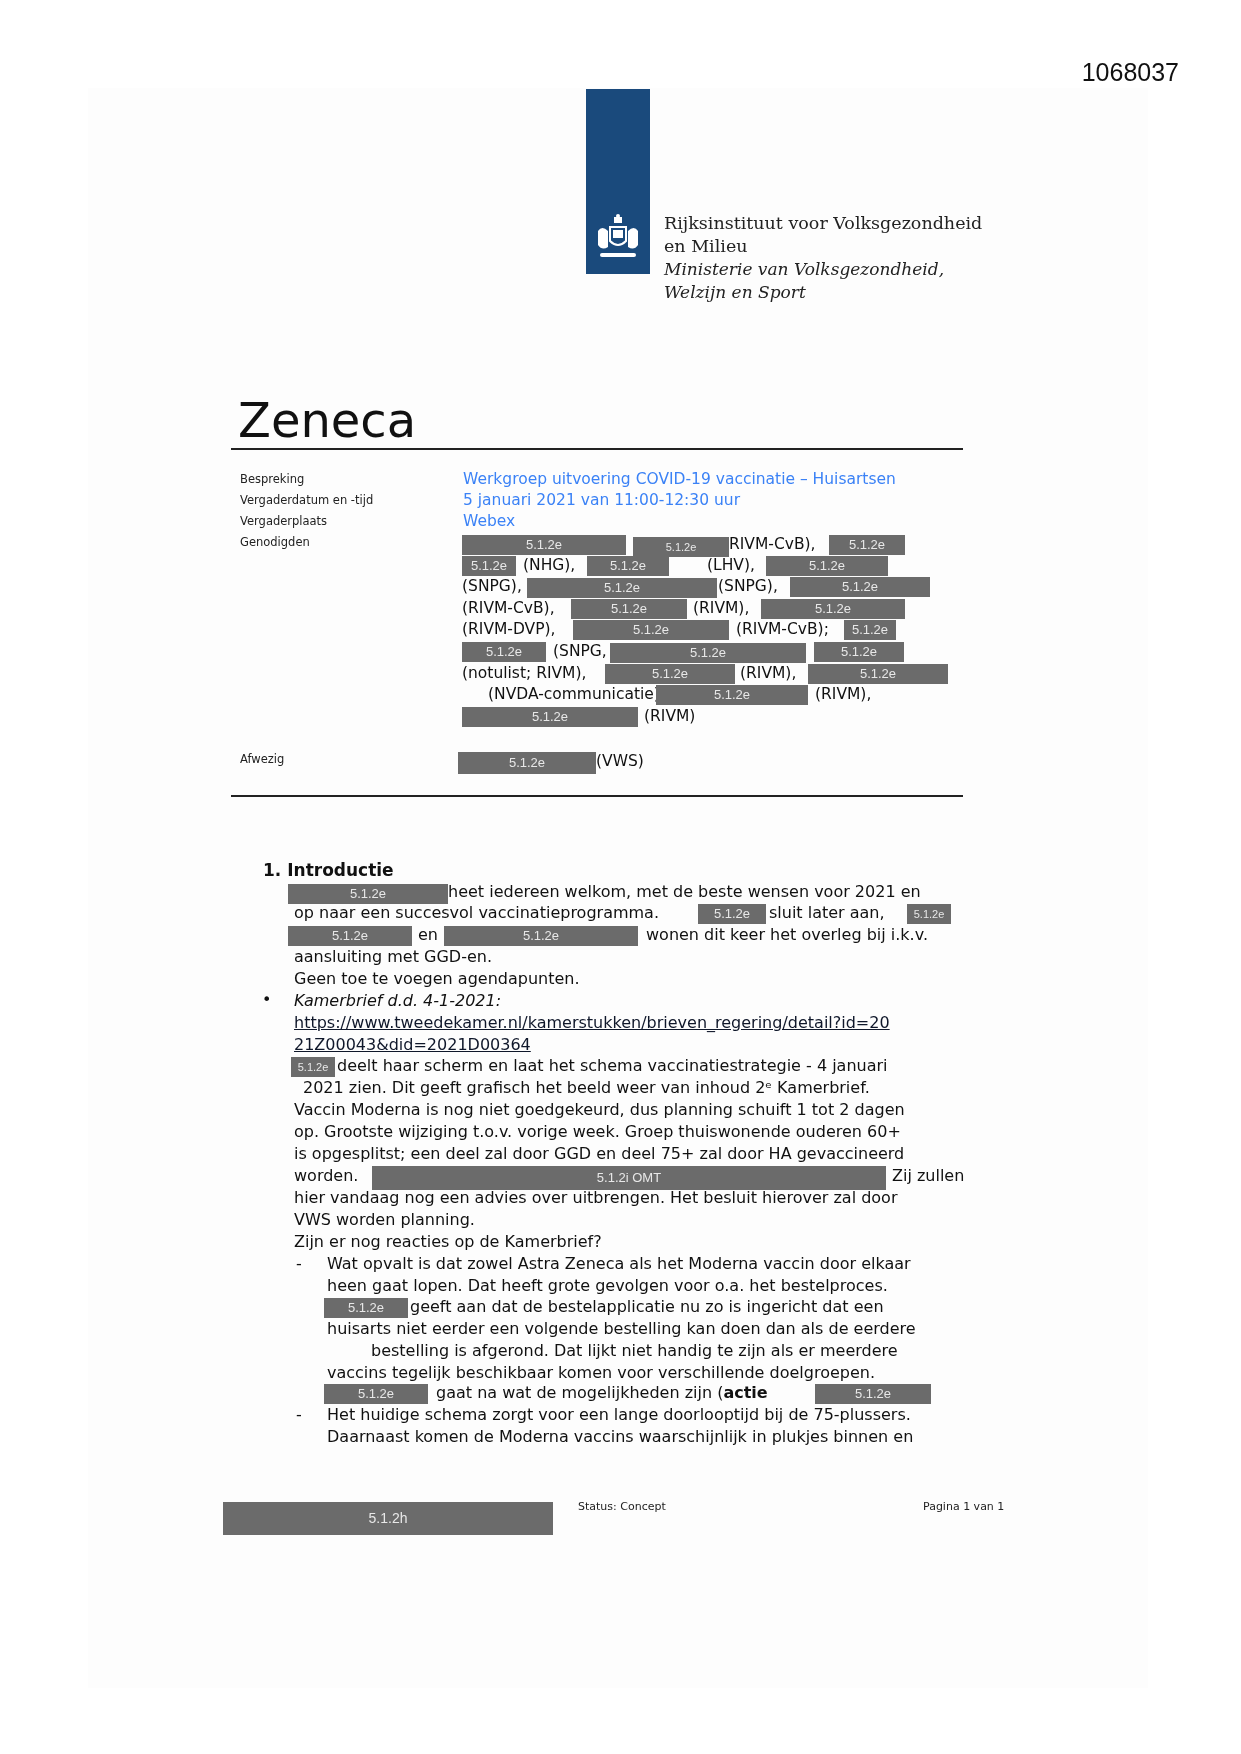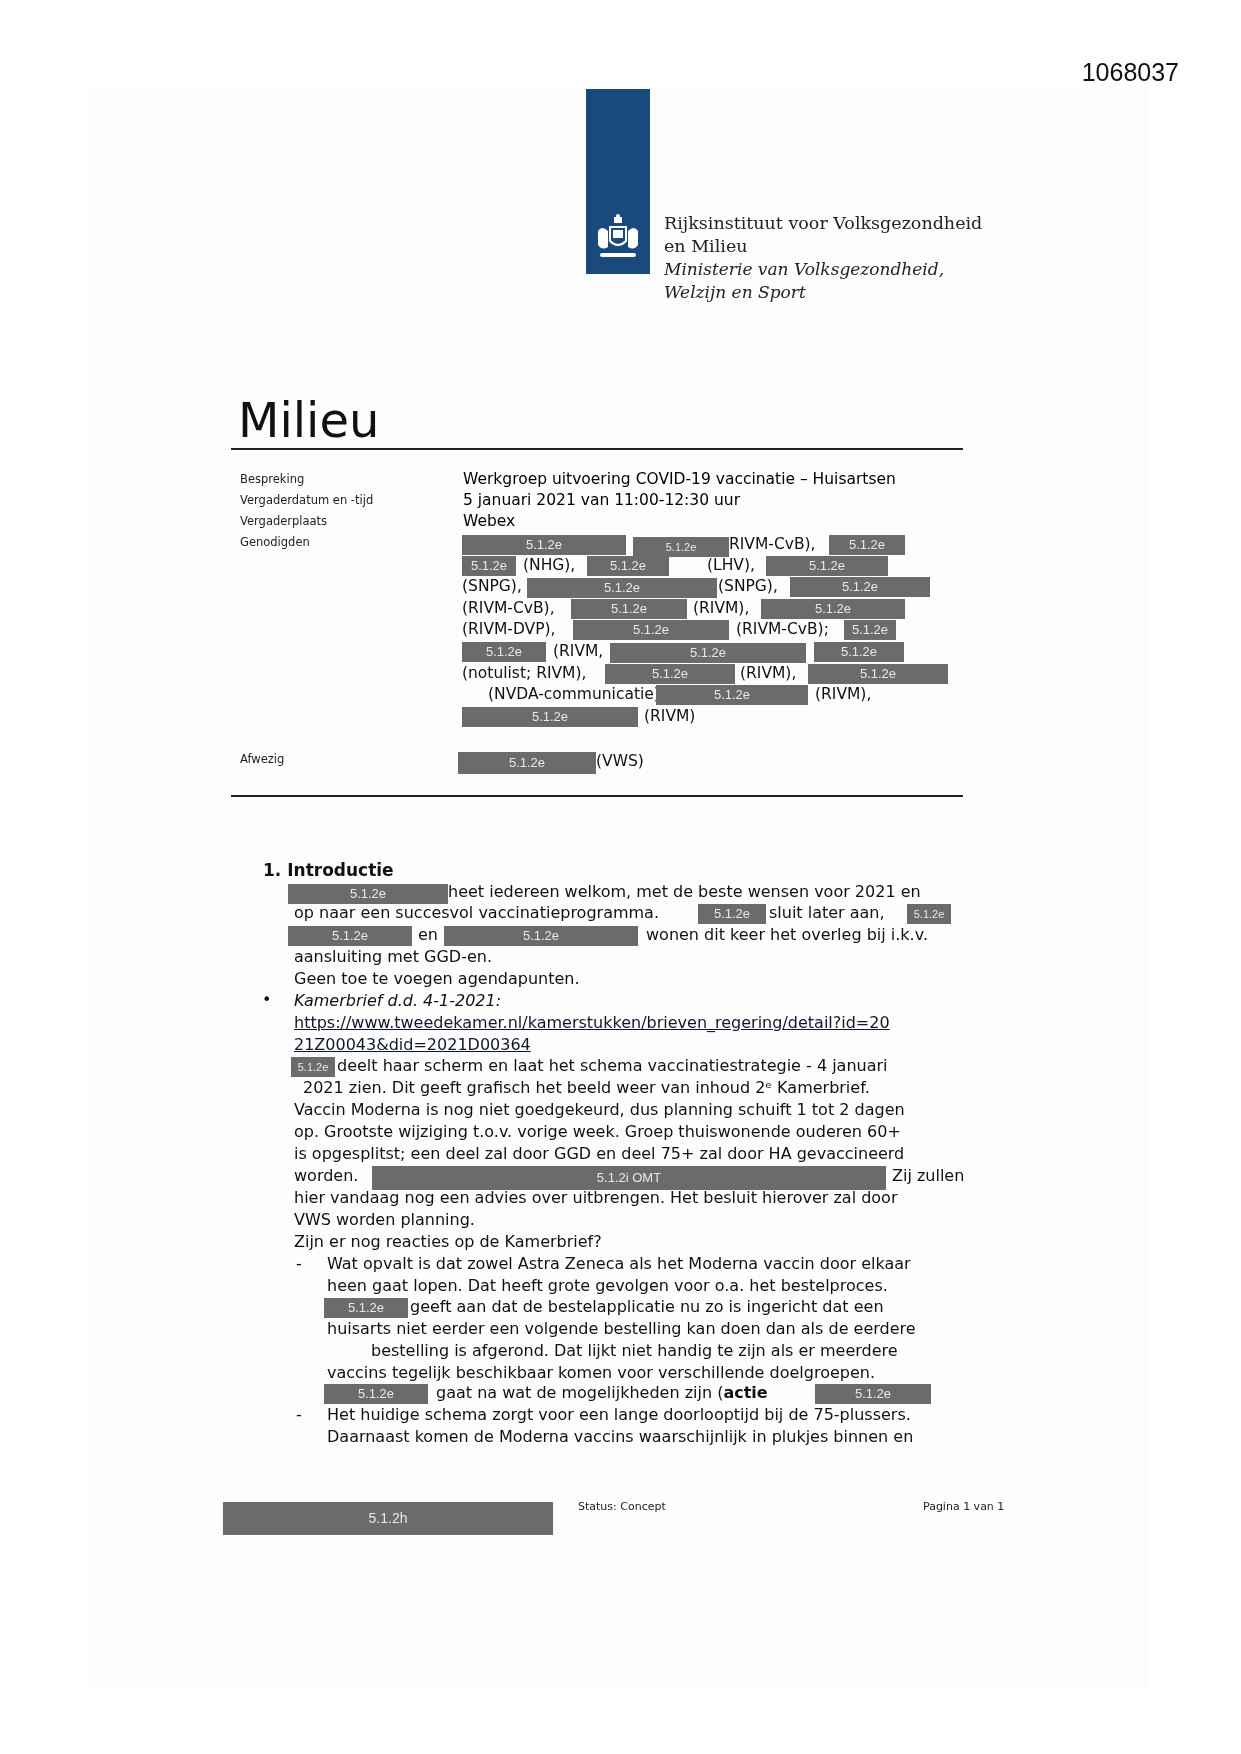--- a/index.html
+++ b/index.html
@@ -10,21 +10,21 @@
   .page-bg { position: absolute; left: 88px; top: 88px; width: 1060px; height: 1600px; background: #fdfdfd; }
   .doc-id { position: absolute; right: 62px; top: 58px; font-family: "Liberation Sans", sans-serif; font-size: 25px; color: #111; }
   .logo-bar { position: absolute; left: 586px; top: 89px; width: 64px; height: 185px; background: #1a4a7c; }
   .logo-crest { position: absolute; left: 4px; top: 124px; width: 56px; height: 56px; }
   .org { position: absolute; left: 664px; top: 212px; font-family: "DejaVu Serif", serif; color: #222; }
   .org .l1 { font-size: 17.5px; line-height: 23px; }
   .org .l2 { font-size: 17px; line-height: 23px; font-style: italic; }
   .title { position: absolute; left: 238px; top: 392px; font-size: 48px; font-family: "DejaVu Sans", sans-serif; }
   .hr { position: absolute; left: 231px; width: 732px; height: 1.5px; background: #222; }
   .meta-label { position: absolute; left: 240px; font-size: 11.5px; color: #222; }
-  .meta-val { position: absolute; left: 463px; font-size: 15.5px; color: #000000; white-space: nowrap; }
+  .meta-val { position: absolute; left: 463px; font-size: 15.5px; color: #3b82f6; white-space: nowrap; }
   .abs-redact { position: absolute; background: #6b6b6b; color: #e8e8e8; font-family: "Liberation Sans", sans-serif; text-align: center; font-size: 13px; line-height: 20px; height: 20px; }
   .abs-text { position: absolute; font-size: 15.5px; white-space: nowrap; color: #111; }
   .h1 { position: absolute; left: 263px; top: 860px; font-size: 17px; font-weight: bold; }
   .body-line { position: absolute; font-size: 16px; white-space: nowrap; color: #111; line-height: 22px; }
   .link { color: #0f172a; text-decoration: underline; }
   .bullet { position: absolute; left: 262px; font-size: 16px; }
   .footer-label { position: absolute; font-size: 11px; color: #222; }
 </style>
 </head>
 <body>
@@ -47,21 +47,21 @@
   </svg>
 </div>
 
 <div class="org">
   <div class="l1">Rijksinstituut voor Volksgezondheid</div>
   <div class="l1">en Milieu</div>
   <div class="l2">Ministerie van Volksgezondheid,</div>
   <div class="l2">Welzijn en Sport</div>
 </div>
 
-<div class="title">Milieu</div>
+<div class="title">Zeneca</div>
 <div class="hr" style="top:448px;"></div>
 
 <div class="meta-label" style="top:472px;">Bespreking</div>
 <div class="meta-label" style="top:493px;">Vergaderdatum en -tijd</div>
 <div class="meta-label" style="top:514px;">Vergaderplaats</div>
 <div class="meta-label" style="top:535px;">Genodigden</div>
 <div class="meta-label" style="top:752px;">Afwezig</div>
 
 <div class="meta-val" style="top:470px;">Werkgroep uitvoering COVID-19 vaccinatie – Huisartsen</div>
 <div class="meta-val" style="top:491px;">5 januari 2021 van 11:00-12:30 uur</div>
@@ -87,21 +87,21 @@
 <div class="abs-redact" style="left:571px;top:599px;width:116px;">5.1.2e</div>
 <div class="abs-text" style="left:693px;top:599px;">(RIVM),</div>
 <div class="abs-redact" style="left:761px;top:599px;width:144px;">5.1.2e</div>
 
 <div class="abs-text" style="left:462px;top:620px;">(RIVM-DVP),</div>
 <div class="abs-redact" style="left:573px;top:620px;width:156px;">5.1.2e</div>
 <div class="abs-text" style="left:736px;top:620px;">(RIVM-CvB);</div>
 <div class="abs-redact" style="left:844px;top:620px;width:52px;">5.1.2e</div>
 
 <div class="abs-redact" style="left:462px;top:642px;width:84px;">5.1.2e</div>
-<div class="abs-text" style="left:553px;top:642px;">(RIVM,</div>
+<div class="abs-text" style="left:553px;top:642px;">(SNPG,</div>
 <div class="abs-redact" style="left:610px;top:643px;width:196px;">5.1.2e</div>
 <div class="abs-redact" style="left:814px;top:642px;width:90px;">5.1.2e</div>
 
 <div class="abs-text" style="left:462px;top:664px;">(notulist; RIVM),</div>
 <div class="abs-redact" style="left:605px;top:664px;width:130px;">5.1.2e</div>
 <div class="abs-text" style="left:740px;top:664px;">(RIVM),</div>
 <div class="abs-redact" style="left:808px;top:664px;width:140px;">5.1.2e</div>
 
 <div class="abs-text" style="left:488px;top:685px;text-align:center;">(NVDA-communicatie),</div>
 <div class="abs-redact" style="left:656px;top:685px;width:152px;">5.1.2e</div>

